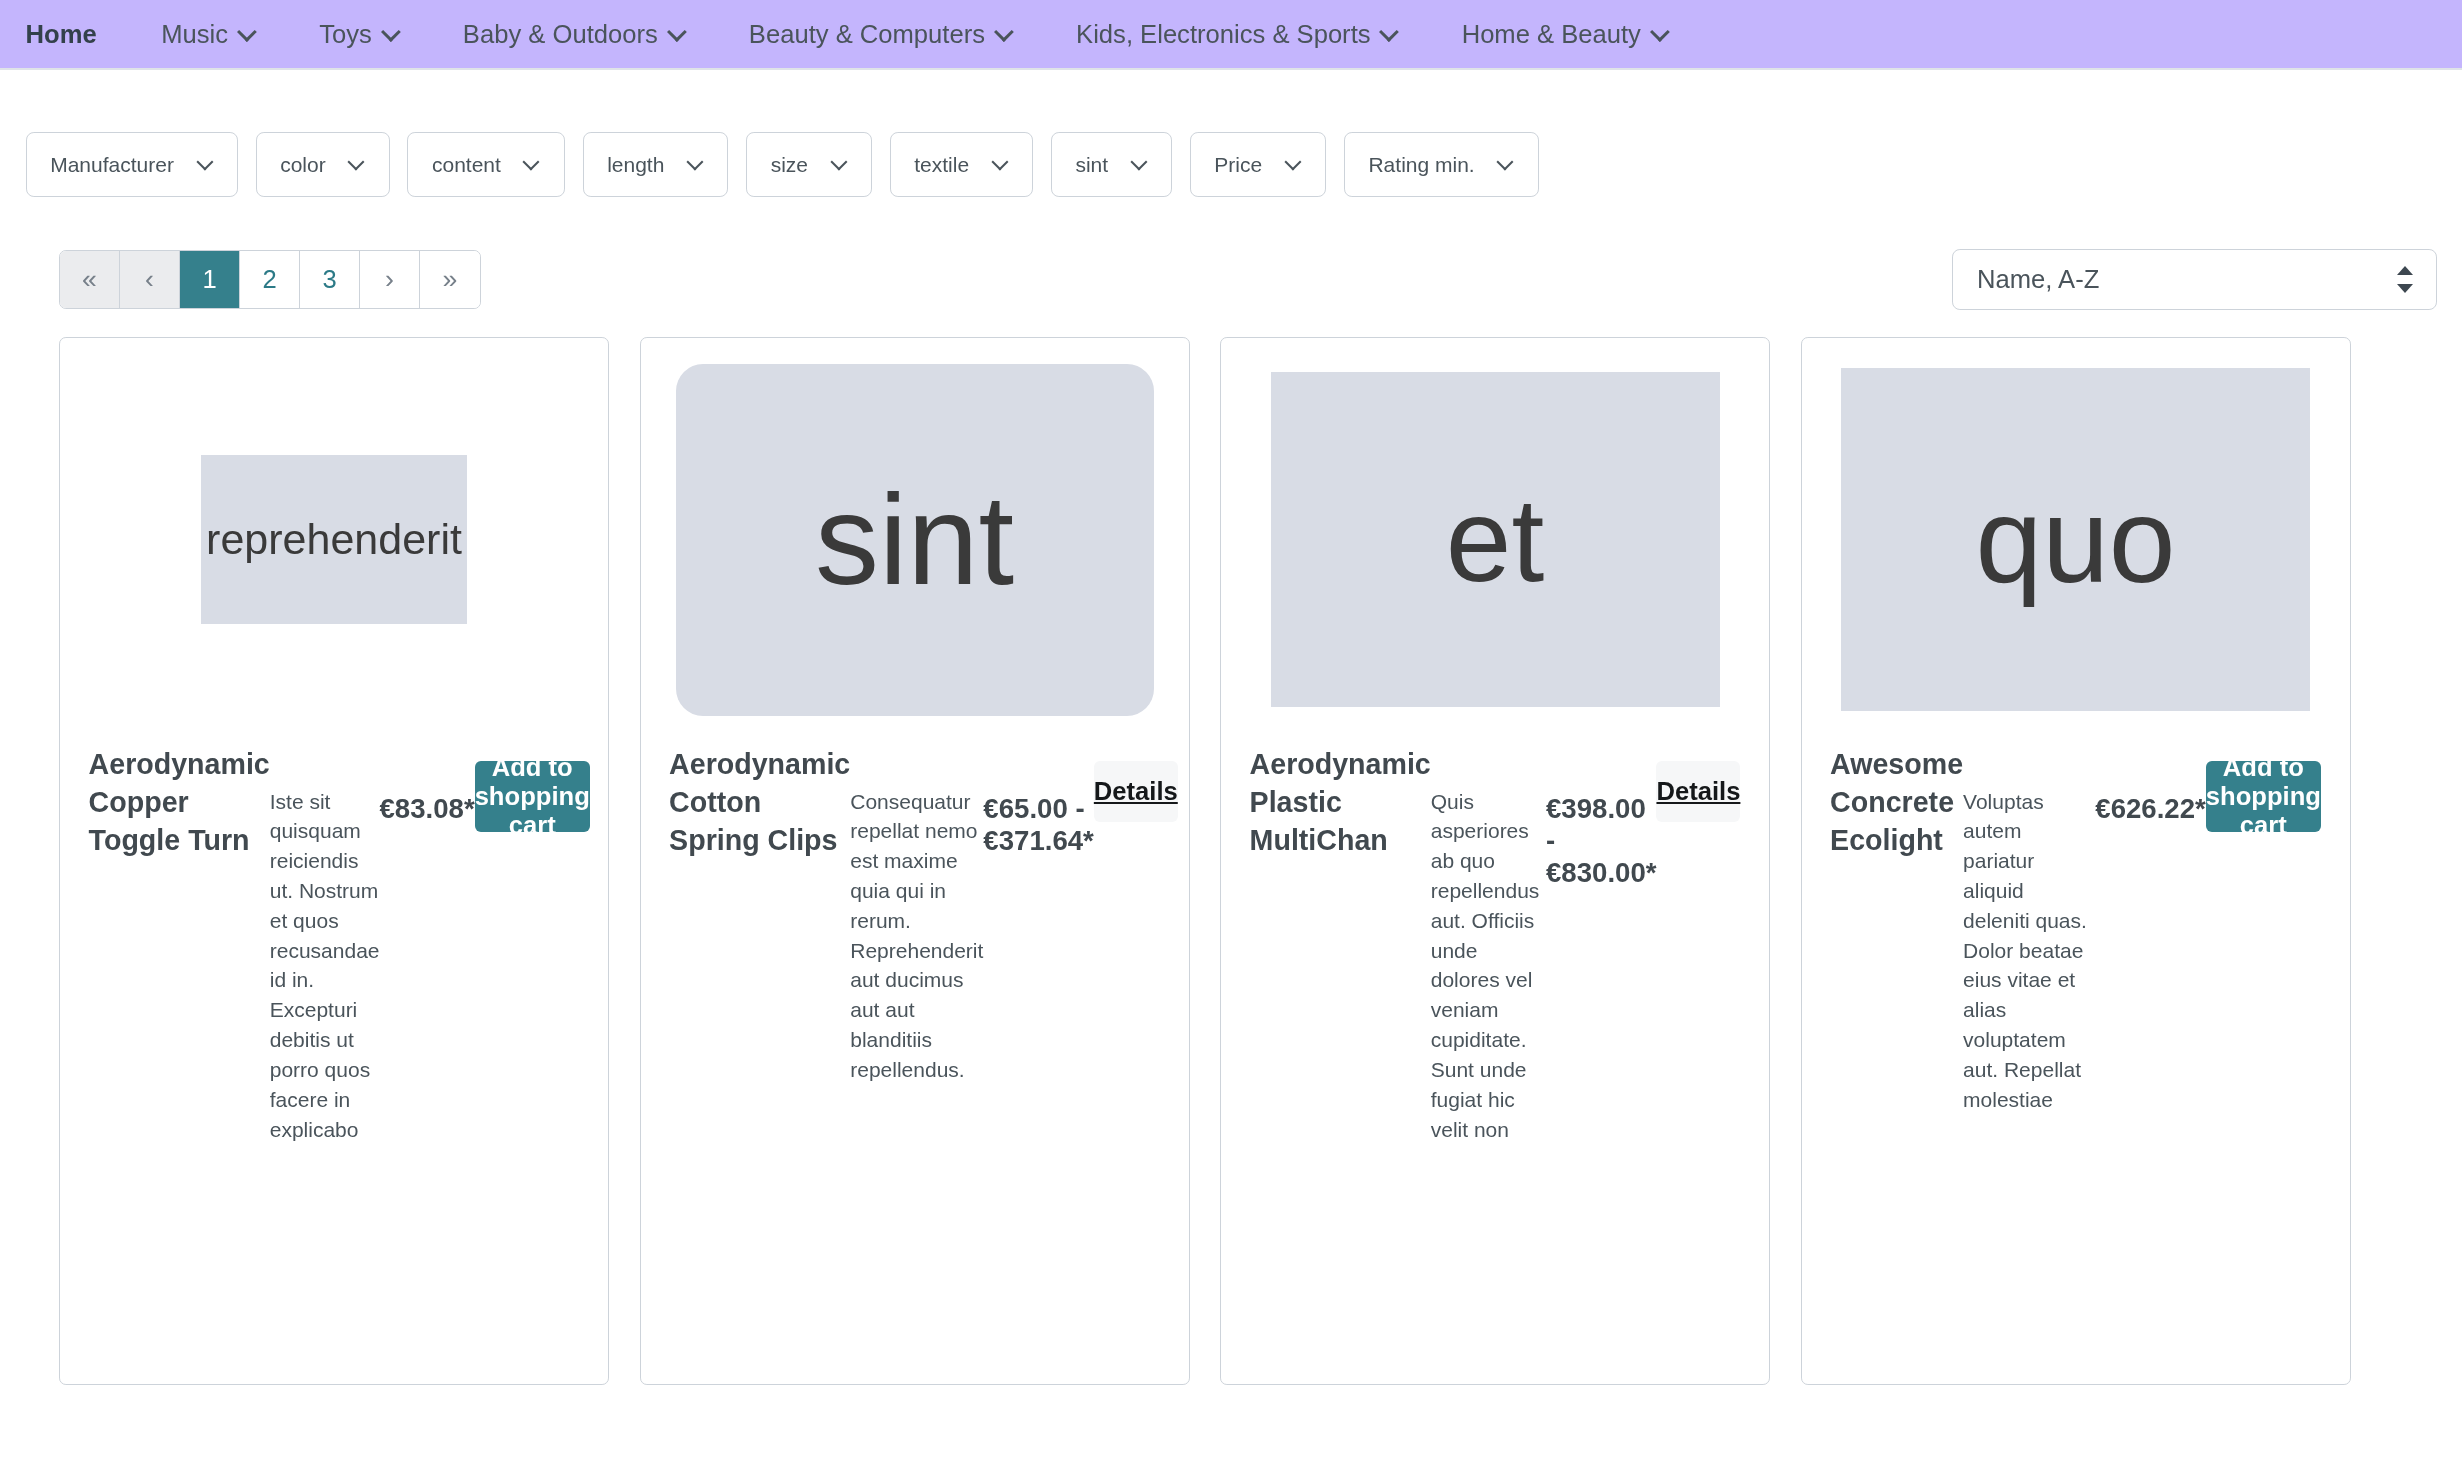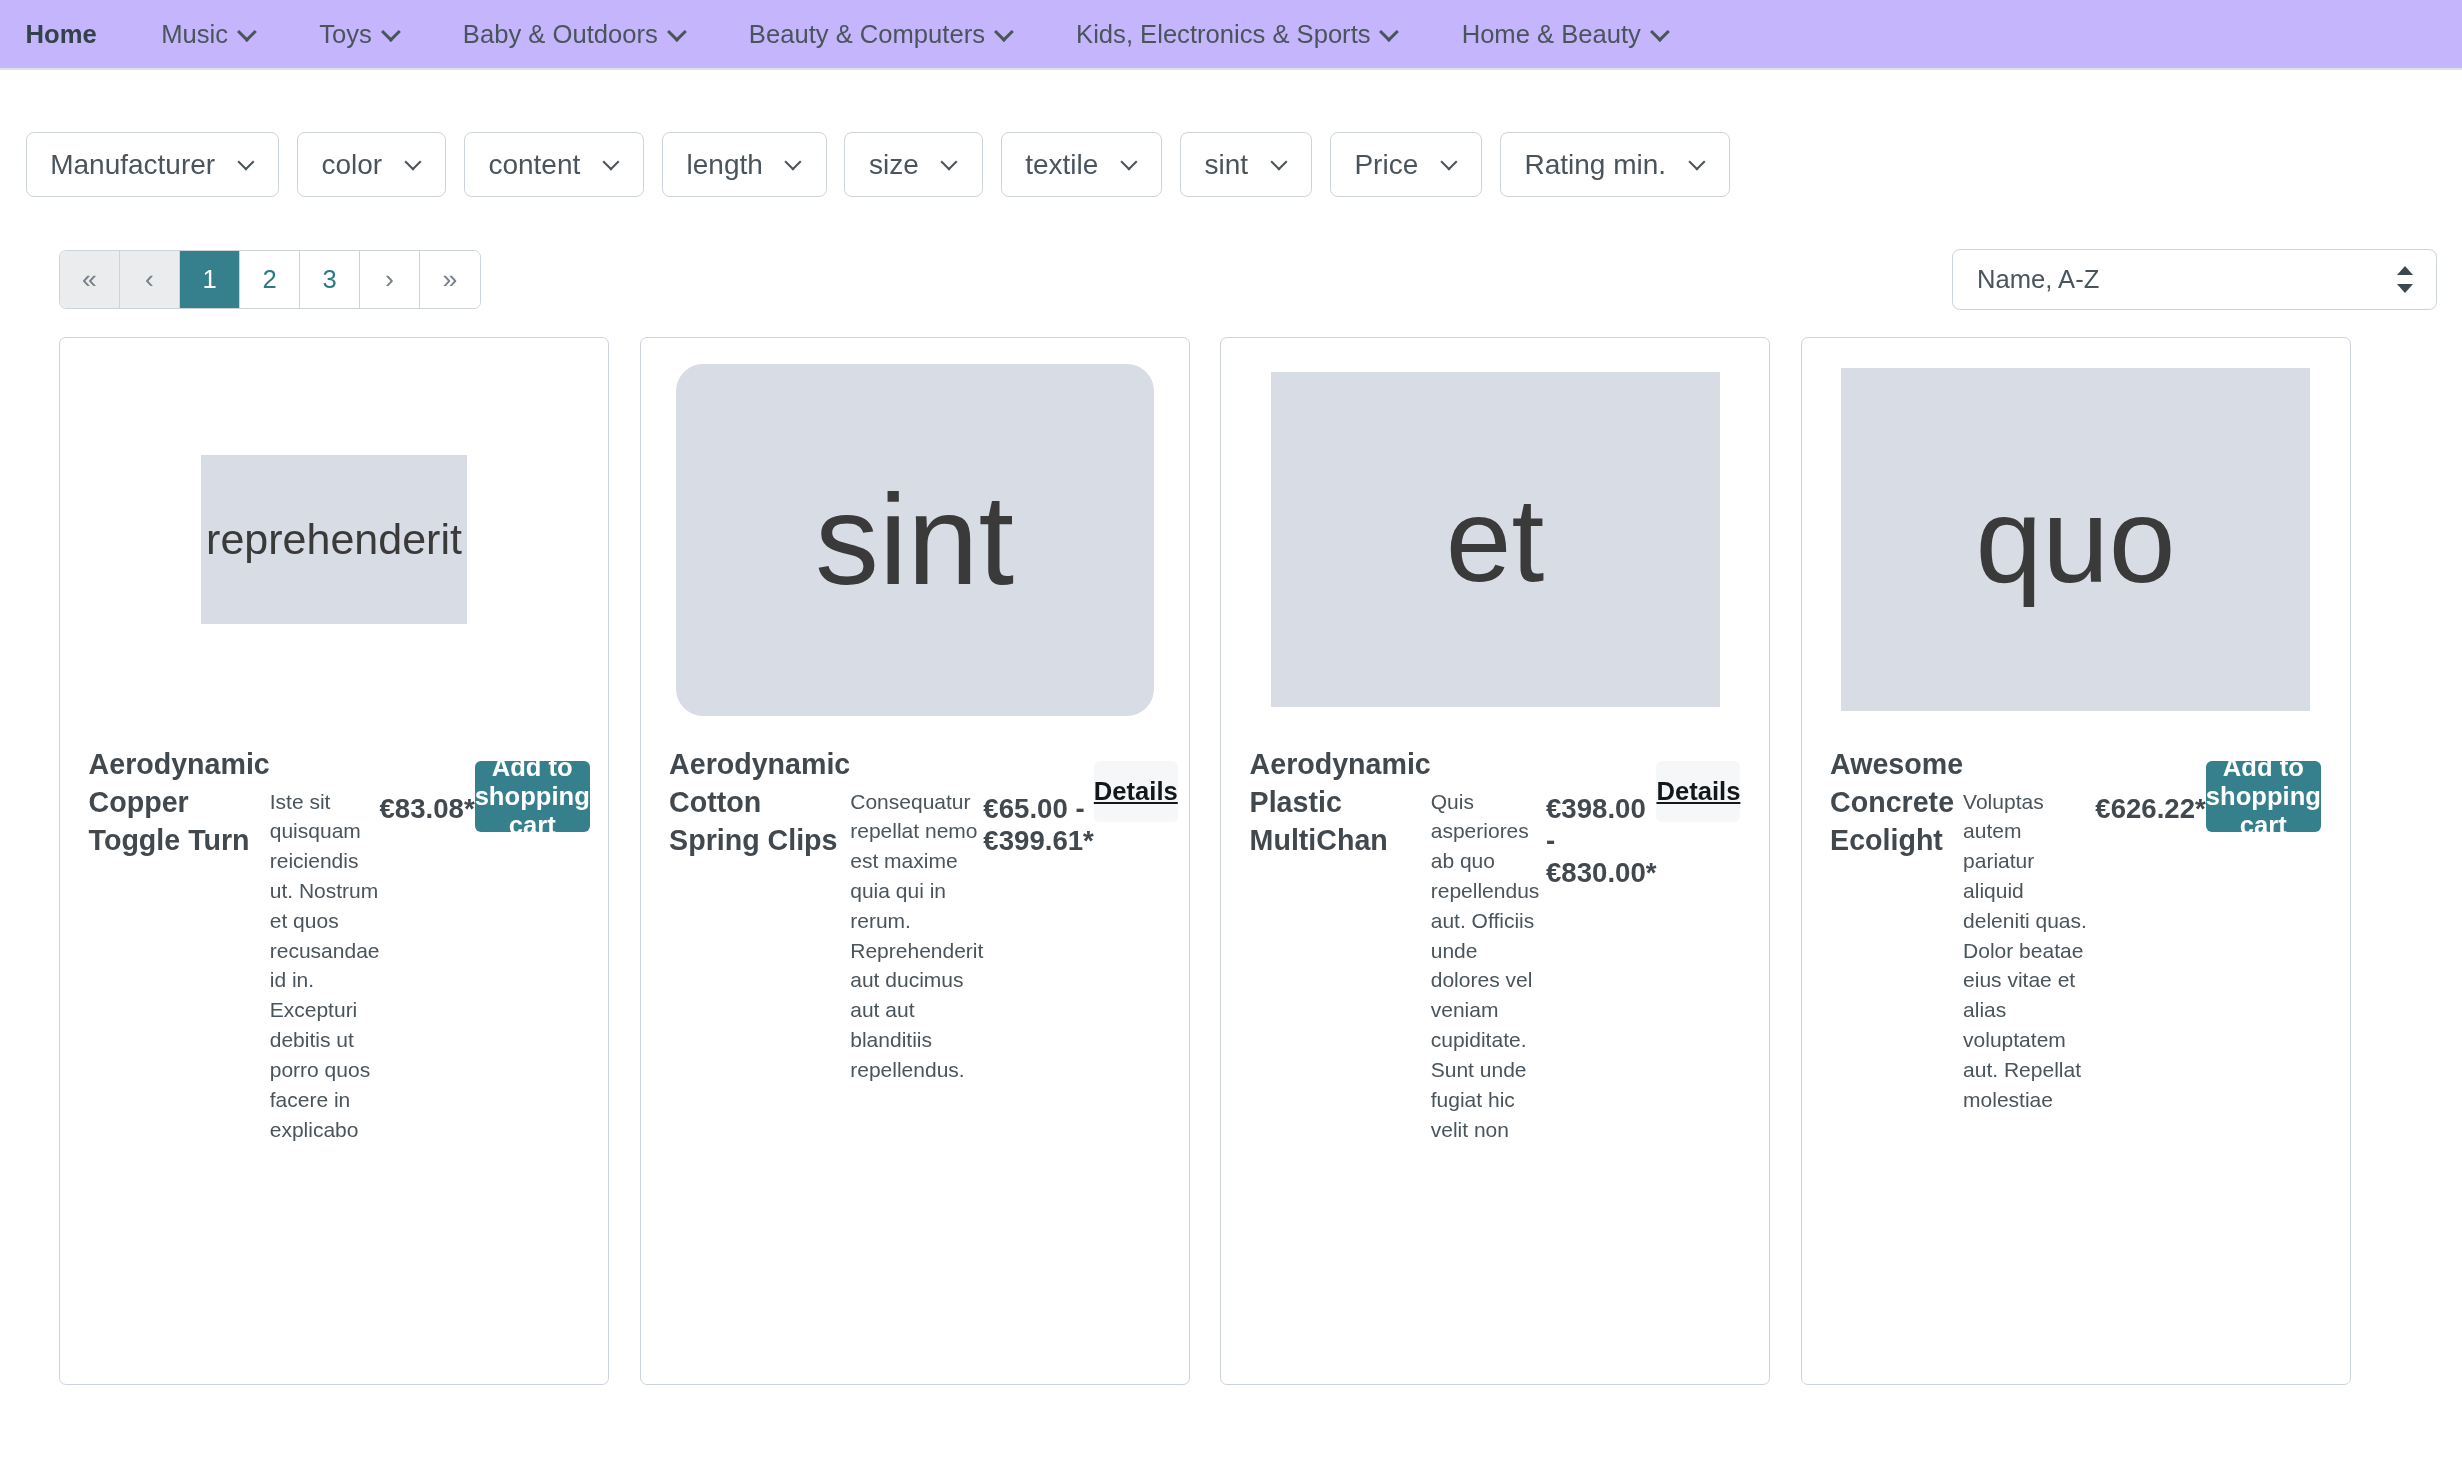--- a/index.html
+++ b/index.html
@@ -69,21 +69,21 @@
   .filter-btn {
     height: 65px;
     border: 1.6px solid #cdd3da;
     border-radius: 7.9px;
     background: #ffffff;
     display: flex;
     align-items: center;
     justify-content: center;
     gap: 23.6px;
     padding: 0 23.6px;
-    font-size: 28px;
+    font-size: 21px;
     color: #4a545b;
     cursor: pointer;
     white-space: nowrap;
   }
   .filter-btn .caret::after {
     border-right-width: 2.6px;
     border-bottom-width: 2.6px;
     width: 9.9px; height: 9.9px;
   }
 
@@ -349,21 +349,21 @@
         </div>
       </div>
     </div>
     <div class="card">
       <div class="card-img-wrap">
         <div class="placeholder" style="width: 478px; height: 352px; font-size: 128px; border-radius: 27px;">sint</div>
       </div>
       <div class="card-body">
         <div class="card-title">Aerodynamic Cotton Spring Clips</div>
         <div class="card-desc">Consequatur repellat nemo est maxime quia qui in rerum. Reprehenderit aut ducimus aut aut blanditiis repellendus.</div>
-        <div class="card-price">€65.00 - €399.61*</div>
+        <div class="card-price">€65.00 - €371.64*</div>
         <div class="card-action">
           <button class="btn btn-secondary">Details</button>
         </div>
       </div>
     </div>
     <div class="card">
       <div class="card-img-wrap">
         <div class="placeholder" style="width: 449px; height: 335px; font-size: 118px;">et</div>
       </div>
       <div class="card-body">

